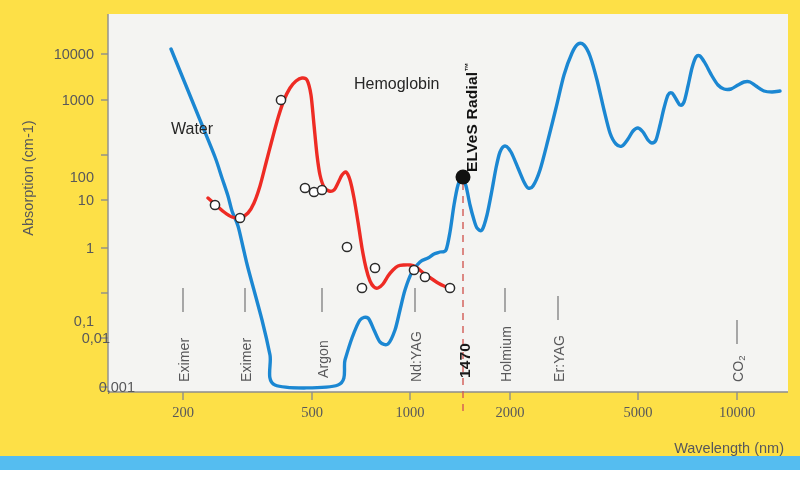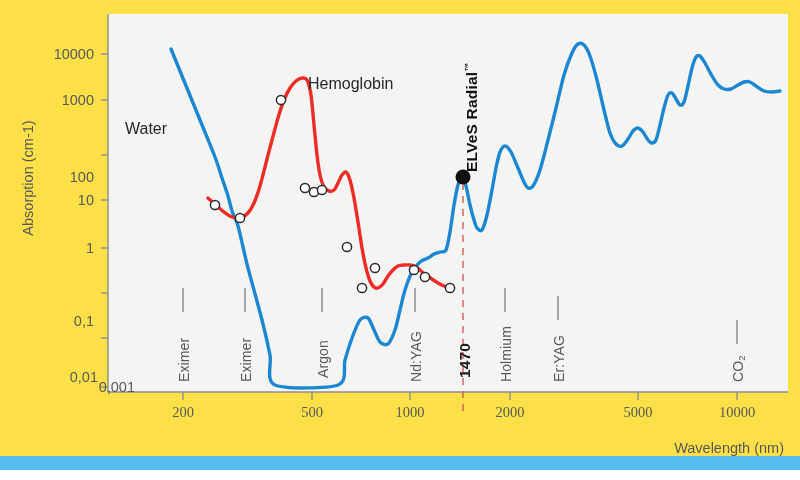--- a/index.html
+++ b/index.html
@@ -59,20 +59,21 @@
   }
   #x-axis-title {
     right: 16px;
     top: 440px;
   }
   .curve-label {
     position: absolute;
     font-size: 16px;
     color: #262626;
     white-space: nowrap;
+    padding-left: 46px;
   }
   .laser-label {
     position: absolute;
     font-size: 14px;
     color: #58585a;
     white-space: nowrap;
     transform-origin: left top;
     transform: rotate(-90deg);
     letter-spacing: .1px;
   }
@@ -186,21 +187,21 @@
       </g>
   </svg>
 
   <div id="y-tick-labels">
       <div class="tick-label ytick" style="left: 0px; width: 94px; top: 54px;">10000</div>
       <div class="tick-label ytick" style="left: 0px; width: 94px; top: 100px;">1000</div>
       <div class="tick-label ytick" style="left: 0px; width: 94px; top: 155px; margin-top: 22px;">100</div>
       <div class="tick-label ytick" style="left: 0px; width: 94px; top: 200px;">10</div>
       <div class="tick-label ytick" style="left: 0px; width: 94px; top: 248px;">1</div>
       <div class="tick-label ytick" style="left: 0px; width: 94px; top: 293px; margin-top: 28px;">0,1</div>
-      <div class="tick-label ytick" style="left: 4px; width: 94px; top: 338px; margin-top: 39px;">0,01</div>
+      <div class="tick-label ytick" style="left: 16px; width: 94px; top: 338px;">0,01</div>
       <div class="tick-label ytick" style="left: 0px; width: 94px; top: 387px; padding-left: 41px;">0,001</div>
     </div>
 
   <div id="x-tick-labels">
       <div class="tick-label xtick" style="left: 183px; top: 404px;">200</div>
       <div class="tick-label xtick" style="left: 312px; top: 404px;">500</div>
       <div class="tick-label xtick" style="left: 410px; top: 404px;">1000</div>
       <div class="tick-label xtick" style="left: 510px; top: 404px;">2000</div>
       <div class="tick-label xtick" style="left: 638px; top: 404px;">5000</div>
       <div class="tick-label xtick" style="left: 737px; top: 404px;">10000</div>

